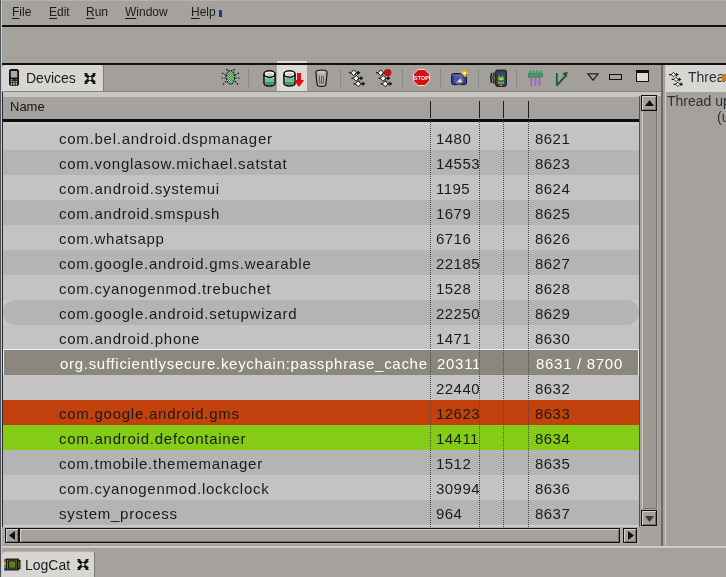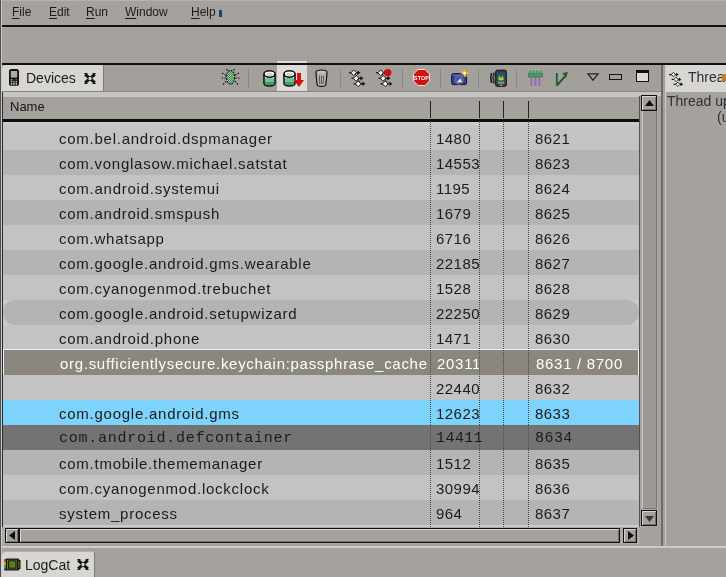--- a/index.html
+++ b/index.html
@@ -290,26 +290,26 @@
   </div>
 <div class="row sel" style="top:349px;">
     <span class="n" style="color:#fff;">org.sufficientlysecure.keychain:passphrase_cache</span>
     <span class="p" style="color:#fff;">20311</span>
     <span class="o" style="color:#fff;">8631 / 8700</span>
   </div>
 <div class="row" style="top:375px;background:#c3c3c3;">
     <span class="p">22440</span>
     <span class="o">8632</span>
   </div>
-<div class="row" style="top:400px;background:#7dd3fc;">
+<div class="row" style="top:400px;background:#c2410c;">
     <span class="n">com.google.android.gms</span>
     <span class="p">12623</span>
     <span class="o">8633</span>
   </div>
-<div class="row" style="top:425px;background:#737373;font-family:Liberation Mono, monospace;">
+<div class="row" style="top:425px;background:#84cc16;">
     <span class="n">com.android.defcontainer</span>
     <span class="p">14411</span>
     <span class="o">8634</span>
   </div>
 <div class="row" style="top:450px;background:#b4b4b4;text-align:right;">
     <span class="n">com.tmobile.thememanager</span>
     <span class="p">1512</span>
     <span class="o">8635</span>
   </div>
 <div class="row" style="top:475px;background:#c3c3c3;">

